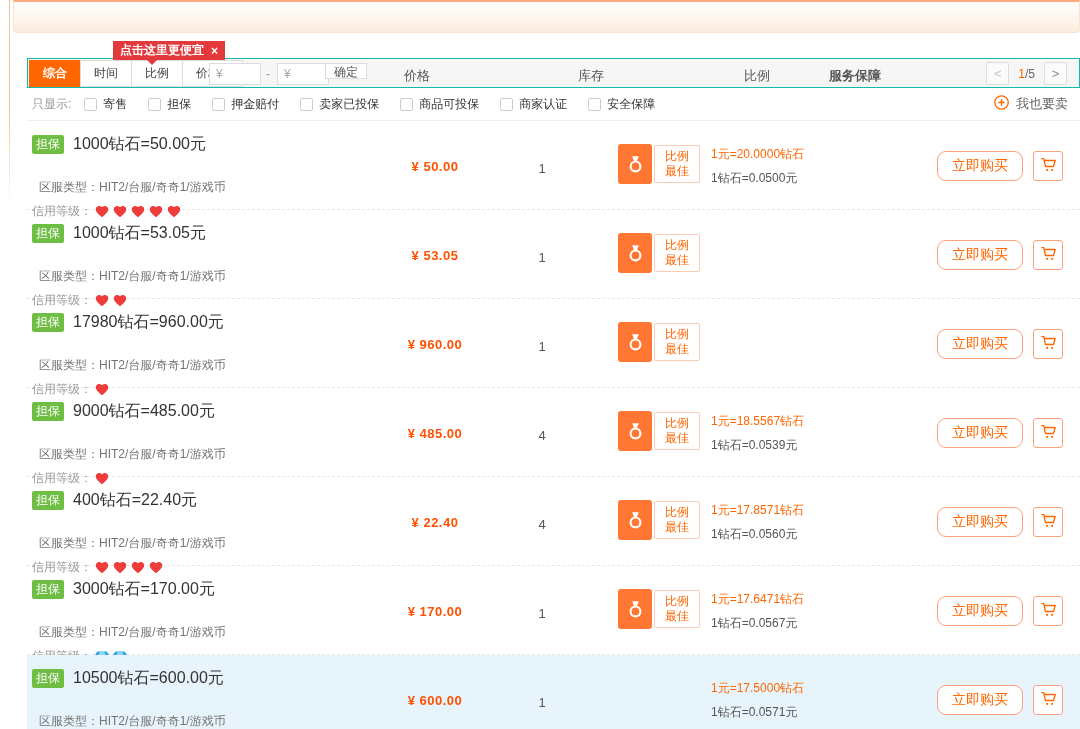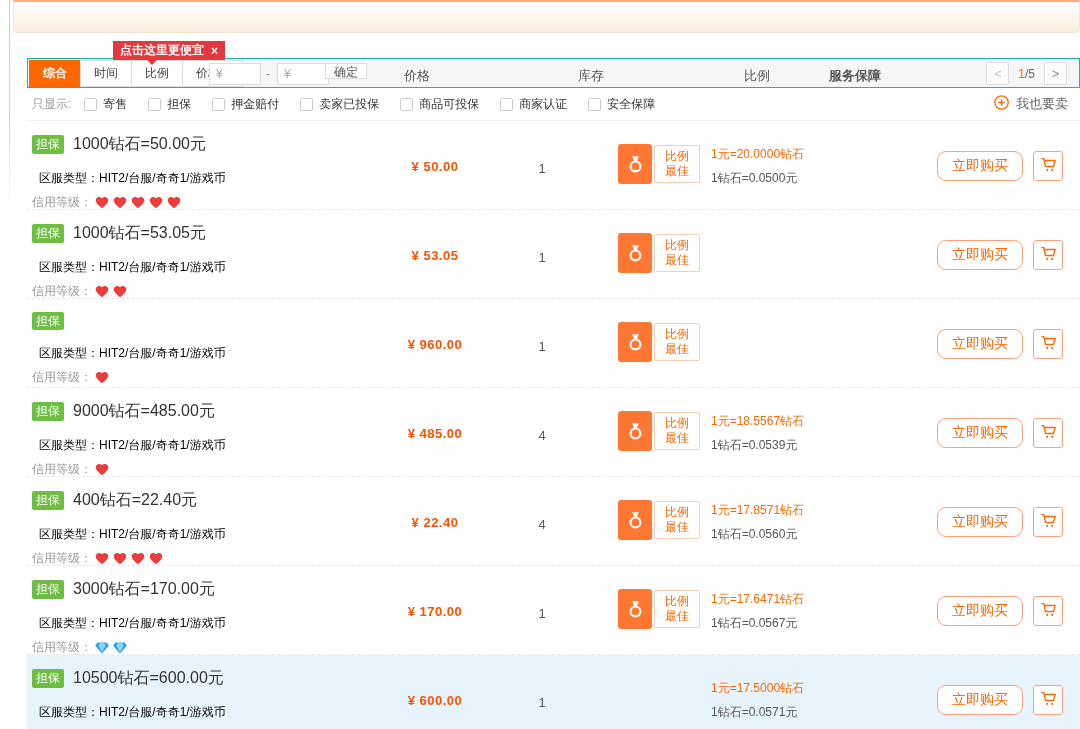--- a/index.html
+++ b/index.html
@@ -57,21 +57,21 @@
   .sell{margin-left:auto;display:flex;align-items:center;gap:6px;color:#666;
     font-size:13px;padding-right:12px;cursor:pointer;}
 
   
   .row{position:relative;height:89px;border-bottom:1px dashed #e8e8e8;}
   .row.hl{background:var(--hl);}
   .info{position:absolute;left:5px;top:13px;}
   .title-line{display:flex;align-items:center;gap:9px;}
   .tag{background:var(--green);color:#fff;font-size:12px;padding:2px 4px;border-radius:2px;line-height:1.2;}
   .title{font-size:16px;color:#333;cursor:pointer;}
-  .meta{margin-top:15px;font-size:12px;color:#000000;padding-left:7px;}
+  .meta{margin-top:24px;font-size:12px;color:#737373;padding-left:7px;}
   .credit-line{margin-top:7px;display:flex;align-items:center;font-size:12px;color:#999;}
   .credit-icons{display:flex;gap:2px;margin-left:2px;}
   .cicon svg{display:block;}
   .price{position:absolute;left:348px;width:120px;top:38px;text-align:center;
     color:var(--price);font-size:13px;font-weight:bold;letter-spacing:.5px;}
   .stock{position:absolute;left:490px;width:50px;top:40px;text-align:center;font-size:13px;color:#555;}
   .ratio{position:absolute;left:591px;top:23px;display:flex;align-items:flex-start;}
   .rbadge{display:flex;margin-right:11px;}
   .rb-ico{width:34px;height:40px;background:var(--badge);border-radius:3px;
     display:flex;align-items:center;justify-content:center;margin-right:2px;}
@@ -283,20 +283,21 @@
               <circle cx="10.3" cy="18.8" r="1.3" fill="#ff6600" stroke="none"></circle>
               <circle cx="16.6" cy="18.8" r="1.3" fill="#ff6600" stroke="none"></circle>
             </svg></span>
     </button>
   </div>
 
   <div class="row">
     <div class="info">
       <div class="title-line">
         <span class="tag">担保</span>
+        <span class="title">17980钻石=960.00元</span>
       </div>
       <div class="meta"><span>区服类型：</span><span>HIT2/台服/奇奇1/游戏币</span></div>
       <div class="credit-line">
         <span>信用等级：</span>
         <span class="credit-icons">
               <span class="cicon">
                 <svg viewBox="0 0 24 24" width="16" height="15">
                   <path d="M12 21.2 10.5 19.9C5.2 15.2 2 12.2 2 8.4 2 5.4 4.4 3 7.4 3c1.8 0 3.5.9 4.6 2.2C13.1 3.9 14.8 3 16.6 3 19.6 3 22 5.4 22 8.4c0 3.8-3.2 6.8-8.5 11.5z" fill="#ee3b3b"></path>
                 </svg>
               </span>

